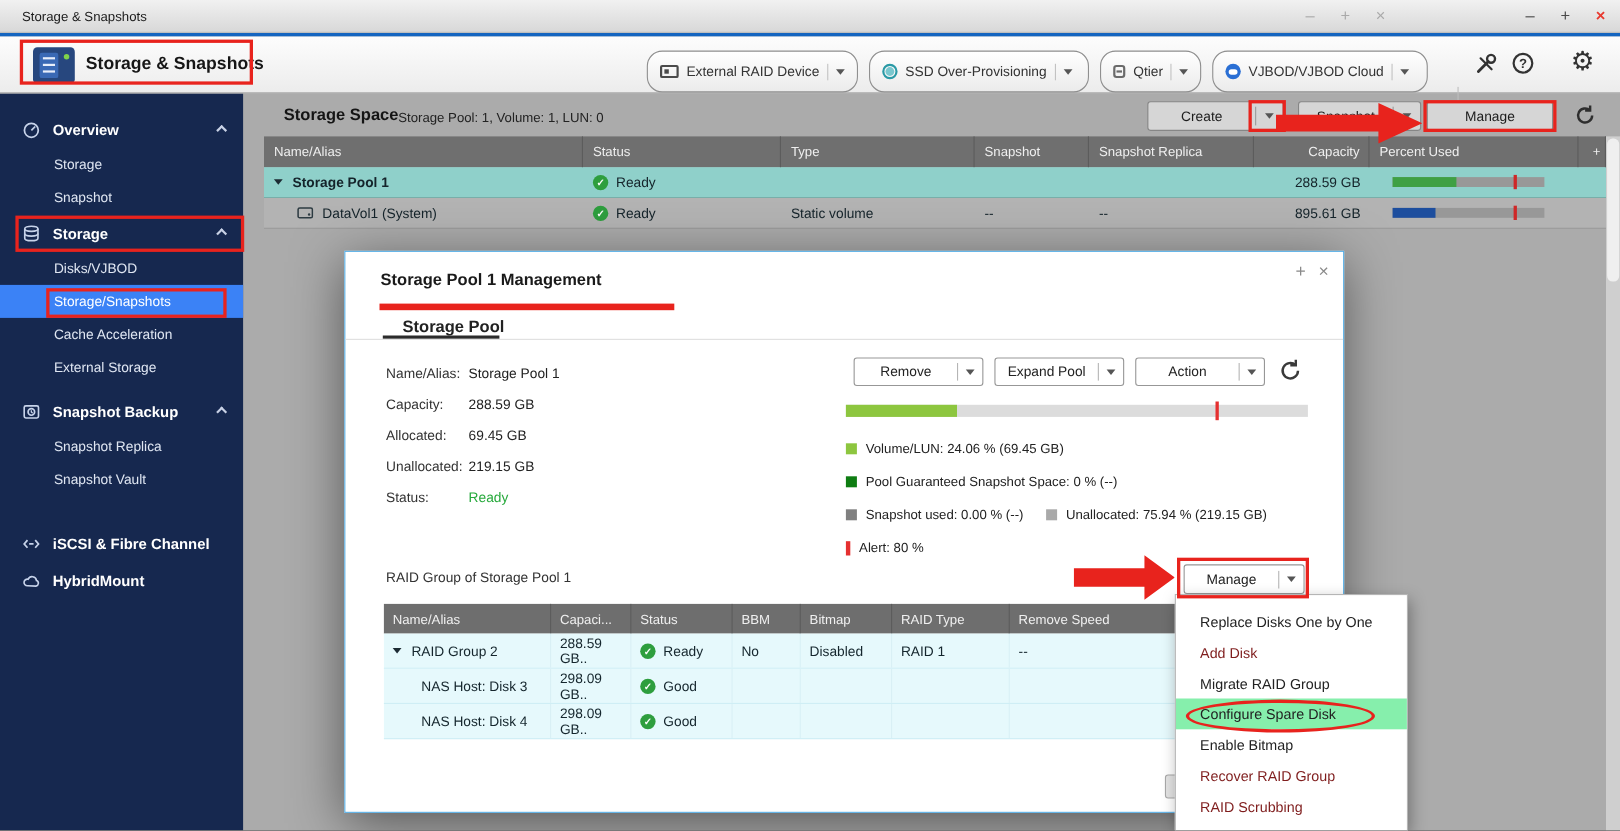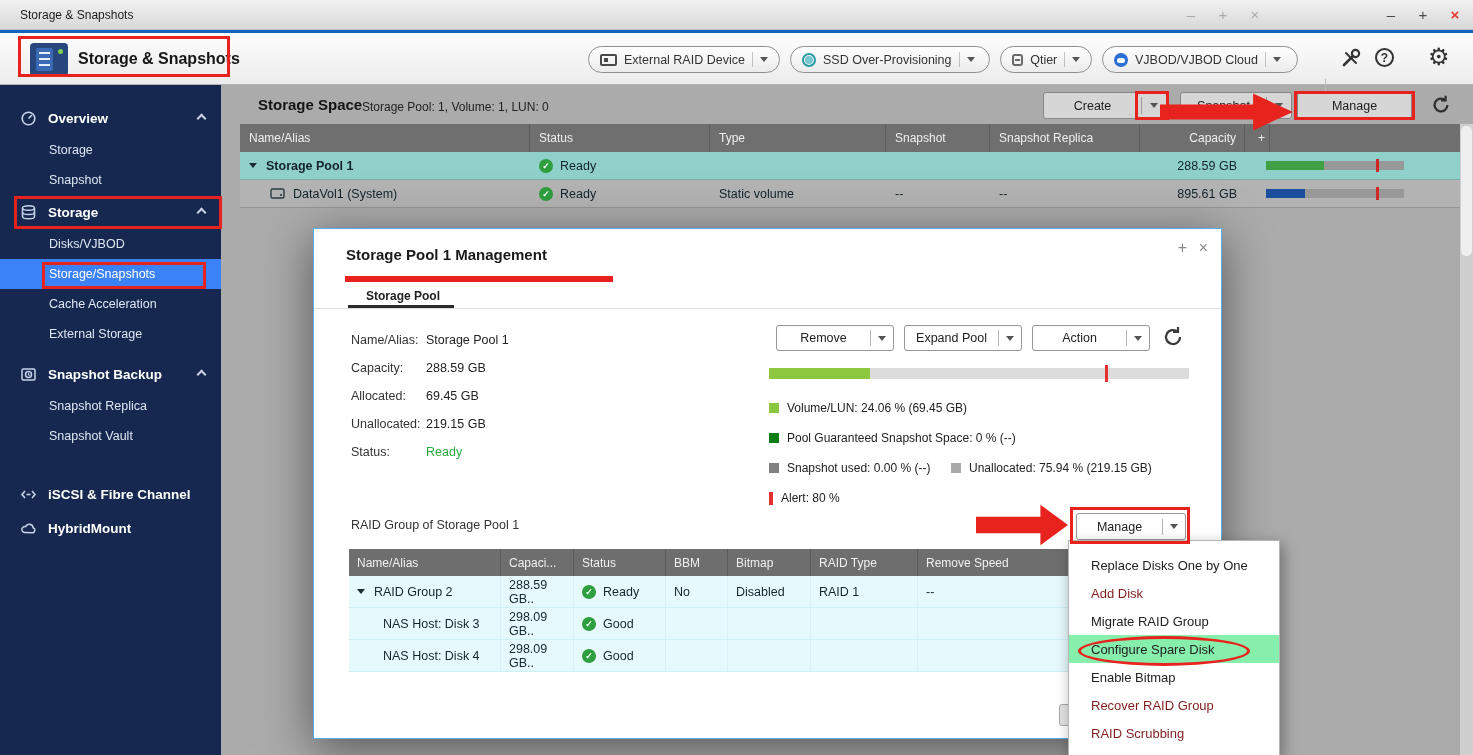--- a/index.html
+++ b/index.html
@@ -16,21 +16,21 @@
   .wc.close{color:#e8392f;font-weight:bold}
   .accent-line{position:absolute;left:0;top:30px;width:100%;height:3px;background:#1565c0;z-index:5}
 
   
   .header{position:absolute;left:0;top:33px;width:100%;height:52px;background:linear-gradient(#fdfdfd,#ececec);border-bottom:1px solid #b3b3b3;z-index:4}
   .app-ico{position:absolute;left:30px;top:10px;width:38px;height:33px;background:#27477e;border-radius:4px}
   .app-ico .disk{position:absolute;left:6px;top:5px;width:17px;height:23px;background:#3a69b5;border-radius:2px}
   .app-ico .disk i{display:block;height:2px;background:#e8eefb;margin:4px 3px 0 3px}
   .app-ico .led{position:absolute;right:5px;top:6px;width:5px;height:5px;border-radius:50%;background:#7fd24a}
   .app-title{position:absolute;left:78px;top:0;line-height:52px;font-size:16px;font-weight:bold;color:#161616}
-  .hbtn{position:absolute;top:13px;height:27px;border:1px solid #8f8f8f;border-radius:14px;background:linear-gradient(#ffffff,#ebebeb);display:flex;align-items:center;gap:7px;padding:0 11px;font-size:12.5px;color:#333;cursor:pointer}
+  .hbtn{position:absolute;top:13px;height:38px;border:1px solid #8f8f8f;border-radius:14px;background:linear-gradient(#ffffff,#ebebeb);display:flex;align-items:center;gap:7px;padding:0 11px;font-size:12.5px;color:#333;cursor:pointer}
   .hbtn .sep{width:1px;height:15px;background:#c2c2c2}
   .tri{width:0;height:0;border-left:4px solid transparent;border-right:4px solid transparent;border-top:5px solid #555}
   .ico-ext{width:17px;height:12px;border:2px solid #4a4a4a;border-radius:2px;position:relative}
   .ico-ext:after{content:"";position:absolute;left:2px;top:2px;width:4px;height:4px;background:#4a4a4a}
   .ico-ssd{width:14px;height:14px;border-radius:50%;border:2px solid #2a9aa6;position:relative}
   .ico-ssd:after{content:"";position:absolute;left:1px;top:1px;width:8px;height:8px;border-radius:50%;background:#79c7ce}
   .ico-qtier{width:14px;height:12px;border:2px solid #6a6a6a;border-radius:3px;position:relative}
   .ico-qtier:after{content:"";position:absolute;left:1px;top:3px;right:1px;height:2px;background:#6a6a6a}
   .ico-vjbod{width:14px;height:14px;border-radius:50%;background:#2a6fd4;position:relative}
   .ico-vjbod:after{content:"";position:absolute;left:3px;top:5px;width:8px;height:5px;border-radius:3px;background:#fff}
@@ -75,21 +75,21 @@
   .pfill.blue{background:#1d4e9e}
   .ptick{position:absolute;top:-2px;width:3px;height:13px;background:#cf2727}
   .vol-ico{margin-right:8px}
   .scrollbar{position:absolute;right:0;top:124px;width:13px;bottom:0;background:#cfcfcf;z-index:6;cursor:pointer}
   .scroll-thumb{position:absolute;left:1px;top:2px;width:11px;height:130px;background:#efefef;border-radius:5px}
 
   
   .modal{position:absolute;left:313px;top:228px;width:909px;height:511px;background:#fff;border:1px solid #57aee6;box-shadow:0 10px 45px rgba(0,0,0,.5);z-index:100}
   .m-title{position:absolute;left:32px;top:17px;font-size:15px;font-weight:bold;color:#1a1a1a}
   .m-winbtn{position:absolute;top:10px;font-size:16px;color:#8a8a8a;cursor:pointer}
-  .m-tab{position:absolute;left:52px;top:60px;font-size:12px;font-weight:bold;color:#222;cursor:pointer}
+  .m-tab{position:absolute;left:52px;top:60px;font-size:15px;font-weight:bold;color:#222;cursor:pointer}
   .m-tab-underline{position:absolute;left:34px;top:76px;width:106px;height:3px;background:#2b2b2b}
   .m-tabline{position:absolute;left:0;top:79px;width:100%;height:1px;background:#dedede}
   .f-row{position:absolute;left:37px;display:flex;font-size:12.5px;color:#333}
   .f-label{width:75px}
   .f-val{color:#222}
   .f-val.green{color:#27a93c}
   .mbtn{position:absolute;height:26px;width:118px;border:1px solid #979797;background:#fff;border-radius:3px;display:flex;align-items:center;font-size:12.5px;color:#222;cursor:pointer}
   .cap-bar{position:absolute;left:455px;top:139px;width:420px;height:11px;background:#dcdcdc}
   .cap-fill{height:100%;background:#8dc63f}
   .cap-tick{position:absolute;top:-3px;width:3px;height:17px;background:#e53030}
@@ -300,20 +300,21 @@
   </div>
 
   <div class="tbl">
     <div class="thead">
       <div class="c c0">Name/Alias</div>
       <div class="c c1">Status</div>
       <div class="c c2">Type</div>
       <div class="c c3">Snapshot</div>
       <div class="c c4">Snapshot Replica</div>
       <div class="c c5">Capacity</div>
+      <div class="c c6">Percent Used</div>
       <div class="c c7">+</div>
     </div>
 
     <div class="trow row-pool">
       <div class="c c0">
           <span class="tri tri-dark"></span>
         <span style="font-weight:bold">Storage Pool 1</span>
         </div>
       <div class="c c1">
           <span class="stat-dot">✓</span>

